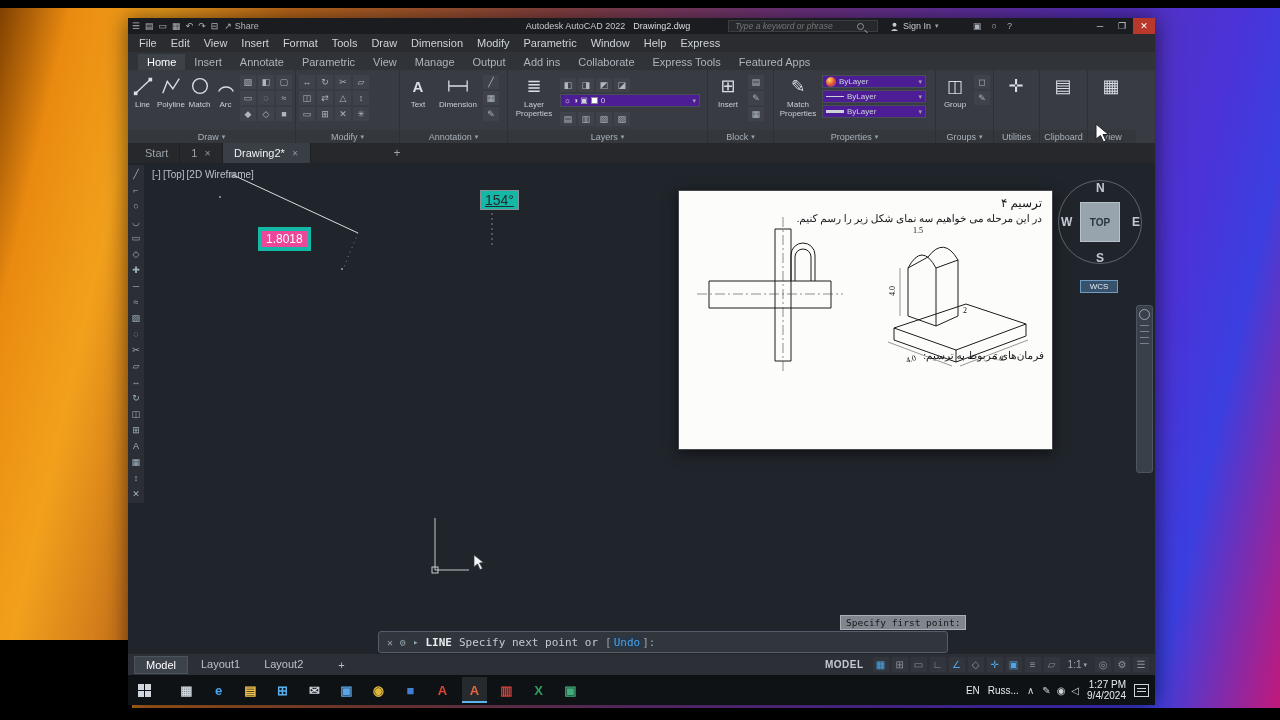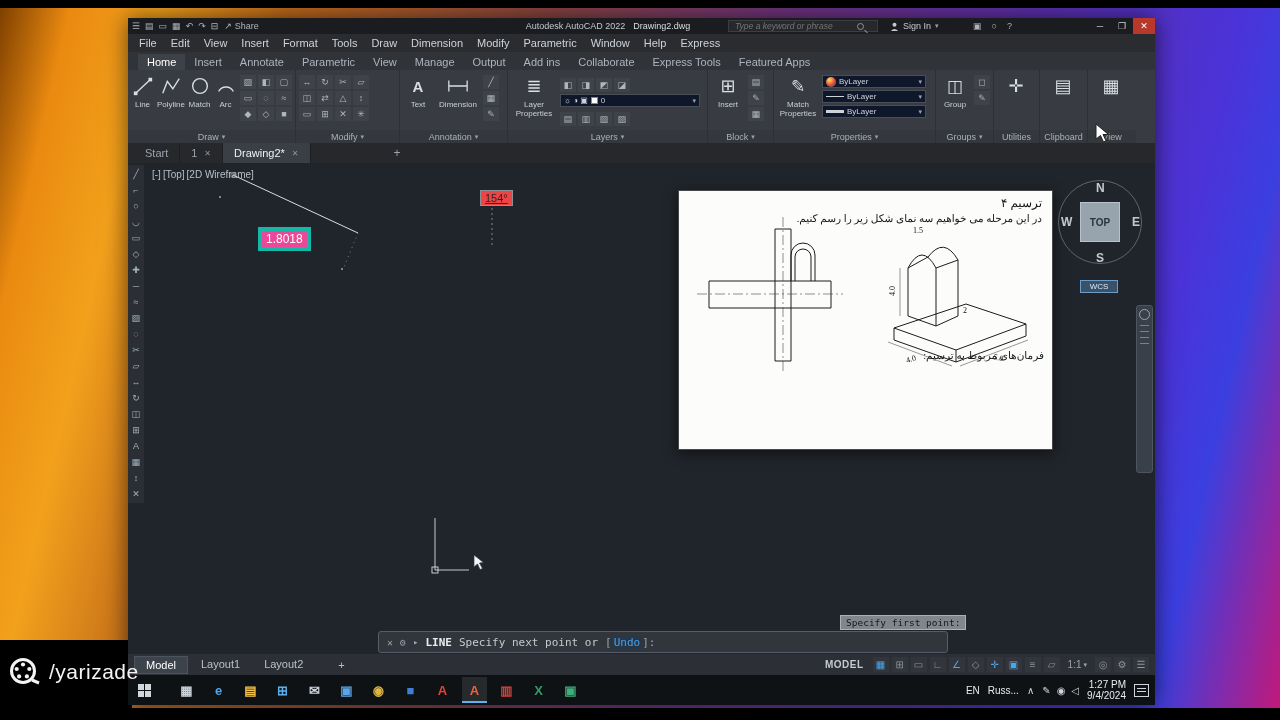--- a/index.html
+++ b/index.html
@@ -47,21 +47,21 @@
   .panel{position:relative;height:100%;border-right:1px solid #2d3136;padding:2px 3px 13px 3px;display:flex;gap:3px;}
   .panel-label{position:absolute;bottom:0;left:0;right:0;height:13px;background:#34383d;font-size:9px;color:#a9b0b8;display:flex;align-items:center;justify-content:center;gap:3px;}
   .bigbtn{display:flex;flex-direction:column;align-items:center;justify-content:flex-start;width:34px;padding-top:2px;gap:2px;cursor:default;}
   .bb-icon{height:24px;display:flex;align-items:center;justify-content:center;font-size:17px;color:#d8dee4;}
   .bb-label{font-size:8px;color:#c9cfd6;text-align:center;line-height:1.15;}
   .micro-grid{display:grid;gap:2px;align-content:start;padding-top:3px;}
   .g3{grid-template-columns:repeat(3,16px);}
   .g4{grid-template-columns:repeat(4,16px);}
   .micro{width:16px;height:14px;font-size:9px;color:#aeb6bf;display:flex;align-items:center;justify-content:center;background:rgba(255,255,255,.035);cursor:default;}
   .col{display:flex;flex-direction:column;gap:2px;padding-top:3px;}
-  .rsel{display:flex;align-items:center;gap:3px;background:#0f172a;border:1px solid #474e57;height:13px;padding:0 3px;font-size:8px;color:#cdd3d9;cursor:default;}
+  .rsel{display:flex;align-items:center;gap:3px;background:#4c1d95;border:1px solid #474e57;height:13px;padding:0 3px;font-size:8px;color:#cdd3d9;cursor:default;}
   .rsel .grow{flex:1;}
   .swatch{width:7px;height:7px;background:#fff;border:1px solid #888;flex:none;}
   .lt-thin{width:18px;height:1px;background:#cdd3d9;flex:none;}
   .lt-thick{width:18px;height:3px;background:#cdd3d9;flex:none;}
   .sphere{width:10px;height:10px;border-radius:50%;flex:none;background:radial-gradient(circle at 35% 30%,#ffdd55,#e04838 55%,#3355cc);}
   .caret{font-size:7px;color:#9aa2ab;}
 
   
   .filetabs{position:absolute;top:125px;left:0;width:100%;height:20px;background:#26282c;display:flex;align-items:stretch;padding-left:6px;}
   .ftab{display:inline-flex;align-items:center;gap:7px;padding:0 11px;font-size:11px;color:#9aa2ab;background:#26282c;border-right:1px solid #1d1f22;cursor:default;}
@@ -69,21 +69,21 @@
   .ftab-close{font-size:8px;color:#8a929b;}
   .ftab-new{width:22px;display:flex;align-items:center;justify-content:center;color:#9aa2ab;font-size:12px;}
 
   
   .canvas{position:absolute;top:145px;left:0;width:100%;height:490px;background:#20252b;overflow:hidden;}
   .palette{position:absolute;left:0;top:2px;width:16px;display:flex;flex-direction:column;gap:2px;background:#2b2f35;padding:2px 0;}
   .pal-icon{height:14px;display:flex;align-items:center;justify-content:center;font-size:9px;color:#9fb0bd;cursor:default;}
   .vp-label{position:absolute;left:24px;top:6px;display:flex;gap:2px;font-size:10px;color:#b9c0c7;}
   .vp-part{cursor:default;}
   .geom{position:absolute;left:0;top:0;}
-  .dyn-angle{position:absolute;left:352px;top:27px;background:#ef4444;color:#24292e;border:1px solid #8a9098;font-size:11px;padding:1px 4px;text-decoration:underline;}
+  .dyn-angle{position:absolute;left:352px;top:27px;background:#14b8a6;color:#24292e;border:1px solid #8a9098;font-size:14px;padding:1px 4px;text-decoration:underline;}
   .dyn-len{position:absolute;left:130px;top:64px;background:#ec4899;color:#fff;border:4px solid #14b8a6;font-size:12px;padding:1px 4px;}
   .first-tip{position:absolute;left:712px;top:452px;background:#80868d;color:#15181b;border:1px solid #aab0b6;font-size:9.5px;padding:1px 5px;font-family:"DejaVu Sans Mono",monospace;}
 
   
   .inset{position:absolute;left:550px;top:27px;width:375px;height:260px;background:#fcfcfa;border:1px solid #45474a;box-shadow:0 3px 12px rgba(0,0,0,.55);color:#16181a;font-family:"Liberation Serif",serif;}
   .in-title{position:absolute;top:5px;right:10px;font-size:12px;font-weight:normal;direction:rtl;}
   .in-sub{position:absolute;top:21px;right:10px;font-size:10.5px;direction:rtl;}
   .in-cmdhead{position:absolute;top:158px;right:8px;font-size:10.5px;direction:rtl;}
   .in-cmds{position:absolute;left:13px;top:170px;font-size:10.5px;line-height:13.5px;}
 
@@ -139,32 +139,20 @@
 
   .cursor{position:absolute;left:1095px;top:123px;z-index:40;}
 </style>
 </head>
 <body>
 
 <div class="frame">
   <div class="bar-top"></div>
   <div class="corner-bl"></div>
 
-  <div class="watermark">
-    <svg width="32" height="32" viewBox="0 0 32 32">
-      <circle cx="15" cy="15" r="11.5" fill="none" stroke="#f4f4f4" stroke-width="3"></circle>
-      <circle cx="15" cy="8.5" r="2.1" fill="#f4f4f4"></circle>
-      <circle cx="21.3" cy="13" r="2.1" fill="#f4f4f4"></circle>
-      <circle cx="18.9" cy="20.4" r="2.1" fill="#f4f4f4"></circle>
-      <circle cx="11.1" cy="20.4" r="2.1" fill="#f4f4f4"></circle>
-      <circle cx="8.7" cy="13" r="2.1" fill="#f4f4f4"></circle>
-      <path d="M24,24 L31,27" stroke="#f4f4f4" stroke-width="3"></path>
-    </svg>
-    <span class="handle">/yarizade</span>
-  </div>
 
   <div class="screen">
 
     <div class="titlebar">
       <div class="qat">
 
       <span class="qat-icon">☰</span>
           <span class="qat-icon">▤</span>
           <span class="qat-icon">▭</span>
           <span class="qat-icon">▦</span>

